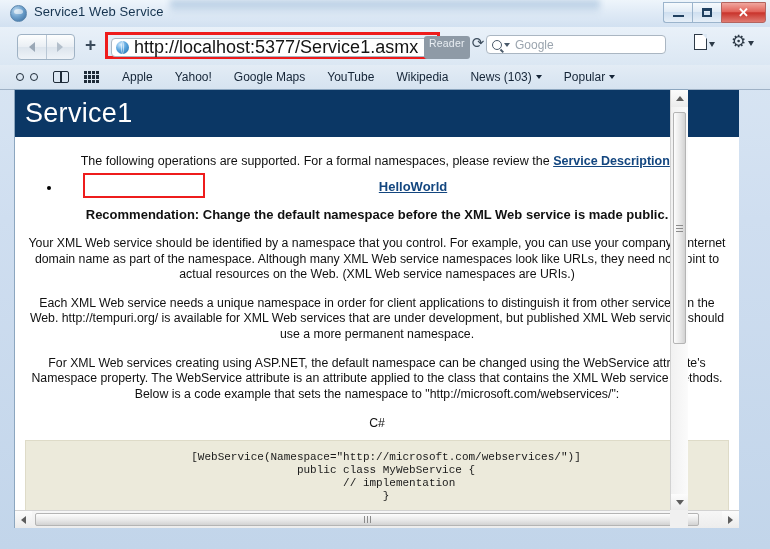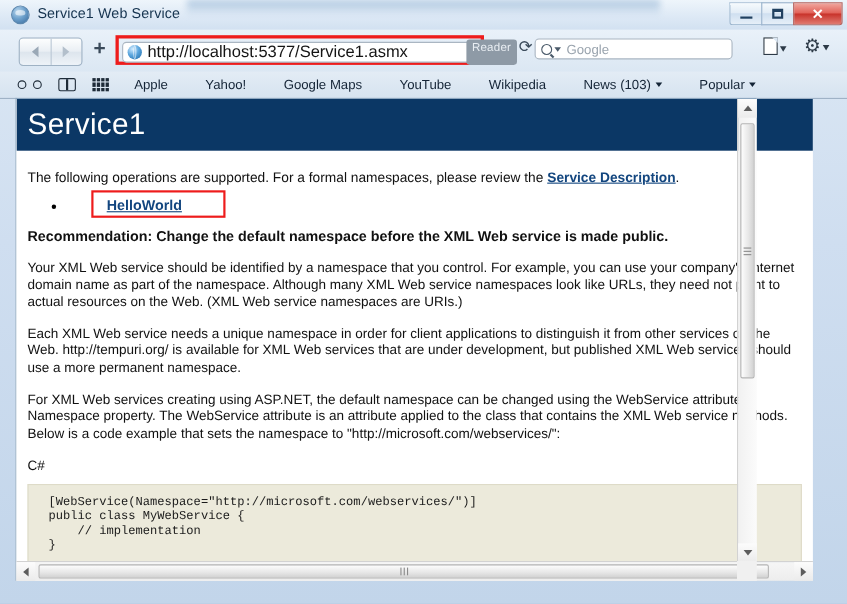--- a/index.html
+++ b/index.html
@@ -83,21 +83,21 @@
   }
   .globe{
     width:13px;height:13px;border-radius:50%;flex:0 0 auto;
     background:radial-gradient(circle at 35% 28%,#cfeaff 0%,#5aa5dd 45%,#1c6aa8 100%);
     position:relative;
   }
   .globe:after{
     content:"";position:absolute;left:5px;top:0;width:3px;height:13px;border-radius:50%;
     border:1px solid rgba(255,255,255,.6);box-sizing:border-box;
   }
-  .urltext{font-size:15px;color:#141414;margin-left:5px;white-space:nowrap;}
+  .urltext{font-size:18px;color:#141414;margin-left:5px;white-space:nowrap;}
   .reader{
     position:absolute;left:424px;top:9px;height:23px;padding:0 5px;
     background:#8e9aa6;color:#e8edf2;border-radius:3px;font-size:10.5px;
     line-height:15px;letter-spacing:.2px;
   }
   .reload{
     position:absolute;left:470px;top:8px;width:16px;height:16px;
     font-size:15px;color:#3c4c5c;line-height:16px;text-align:center;
   }
   .searchfield{
@@ -131,28 +131,28 @@
   .ic-glasses{width:22px;height:9px;position:relative;}
   .ic-glasses:before,.ic-glasses:after{
     content:"";position:absolute;top:0;width:8px;height:8px;border:1.6px solid #1e2b38;border-radius:50%;box-sizing:border-box;
   }
   .ic-glasses:before{left:0;}
   .ic-glasses:after{right:0;}
   .ic-book{width:16px;height:12px;border:1.6px solid #1e2b38;border-radius:2px 2px 2px 2px;position:relative;box-sizing:border-box;}
   .ic-book:after{content:"";position:absolute;left:50%;top:0;width:1.4px;height:100%;background:#1e2b38;margin-left:-.7px;}
   .ic-grid{width:15px;height:12px;display:grid;grid-template-columns:repeat(4,1fr);grid-template-rows:repeat(3,1fr);gap:1px;}
   .ic-grid i{background:#1e2b38;display:block;}
-  .bm-links{display:flex;align-items:flex-end;gap:16px;margin-left:14px;}
+  .bm-links{display:flex;align-items:flex-end;gap:4px;margin-left:14px;}
   .bm{font-size:12px;color:#142436;padding:0 9px;white-space:nowrap;display:flex;align-items:center;gap:4px;}
   .bm .dc{width:0;height:0;border-left:3.5px solid transparent;border-right:3.5px solid transparent;border-top:4.5px solid #142436;}
 
   
   .viewport{
     position:absolute;left:14px;top:89px;width:674px;height:439px;background:#fff;
-    border-left:1px solid #8ca6bf;border-top:1px solid #8ca6bf;box-sizing:border-box;
+    border-left:1px solid #8ca6bf;border-top:1px solid #8ca6bf;box-sizing:border-box;text-align:center;
   }
   .page-scroll-area{
     position:absolute;left:0;top:0;width:724px;height:421px;overflow:hidden;background:#fff;
   }
   .svc-header{
     height:47px;background:#0b3765;color:#fff;display:flex;align-items:center;padding-left:10px;box-sizing:border-box;
   }
   .svc-header span{font-size:27px;font-weight:400;letter-spacing:.3px;}
   .content{padding:12px 10px 0 10px;box-sizing:border-box;}
   .p-intro{font-size:12.5px;color:#111;margin:4px 0 0 0;line-height:16px;}

